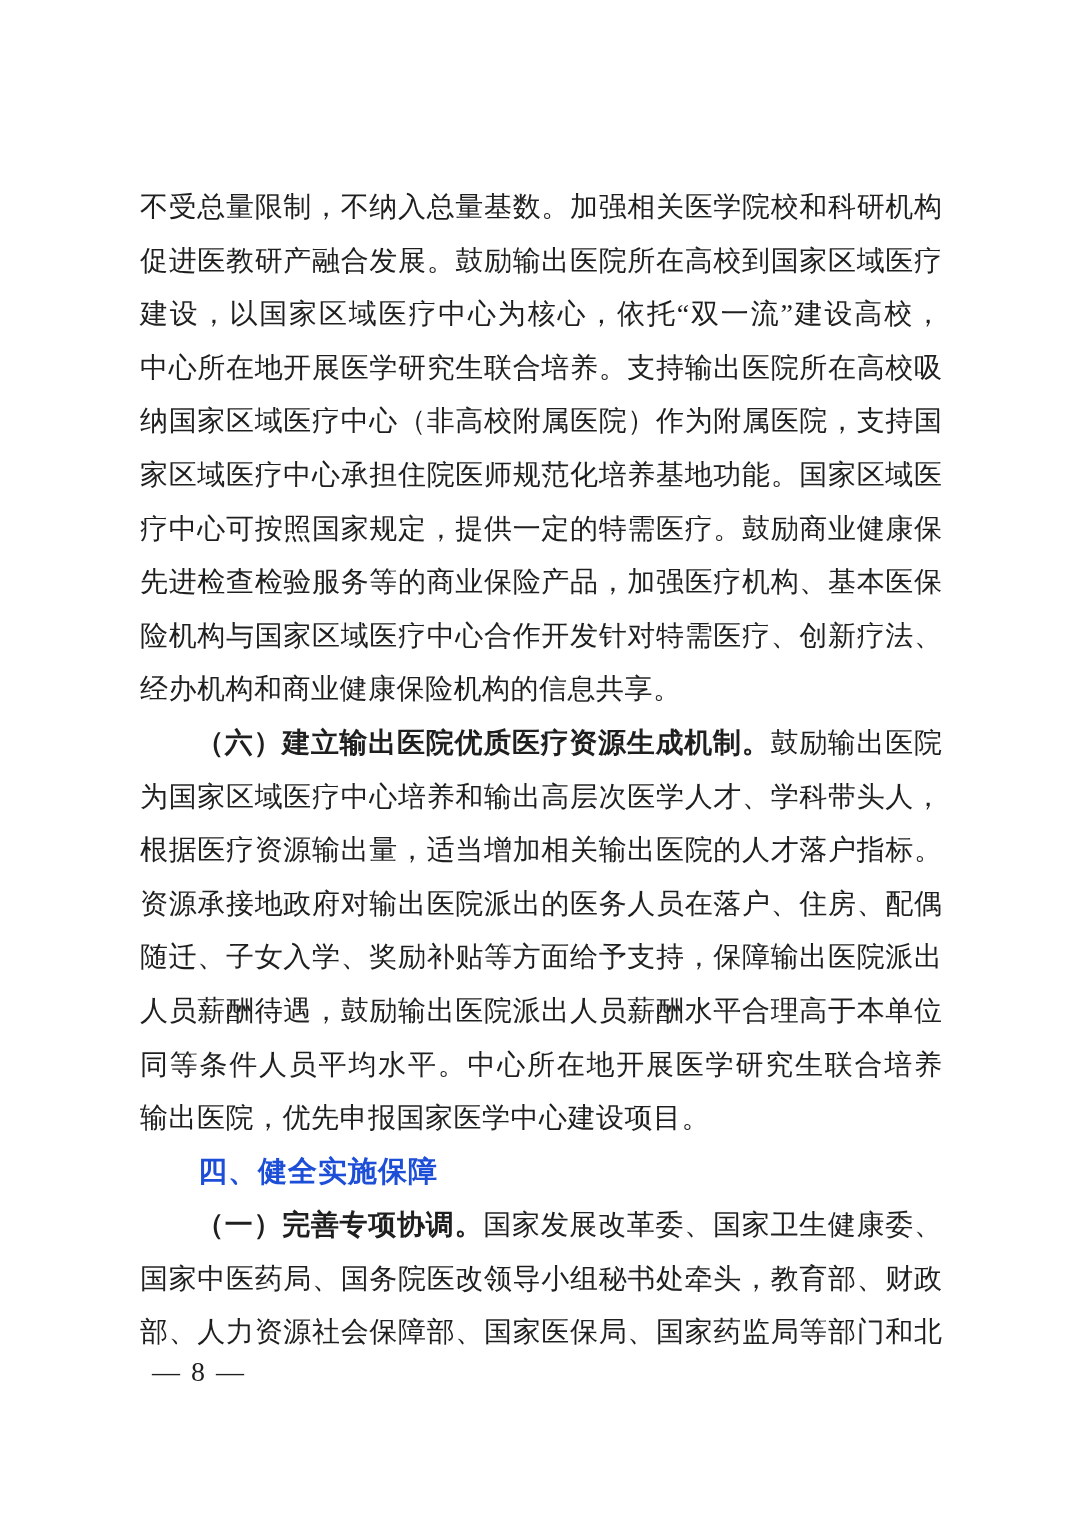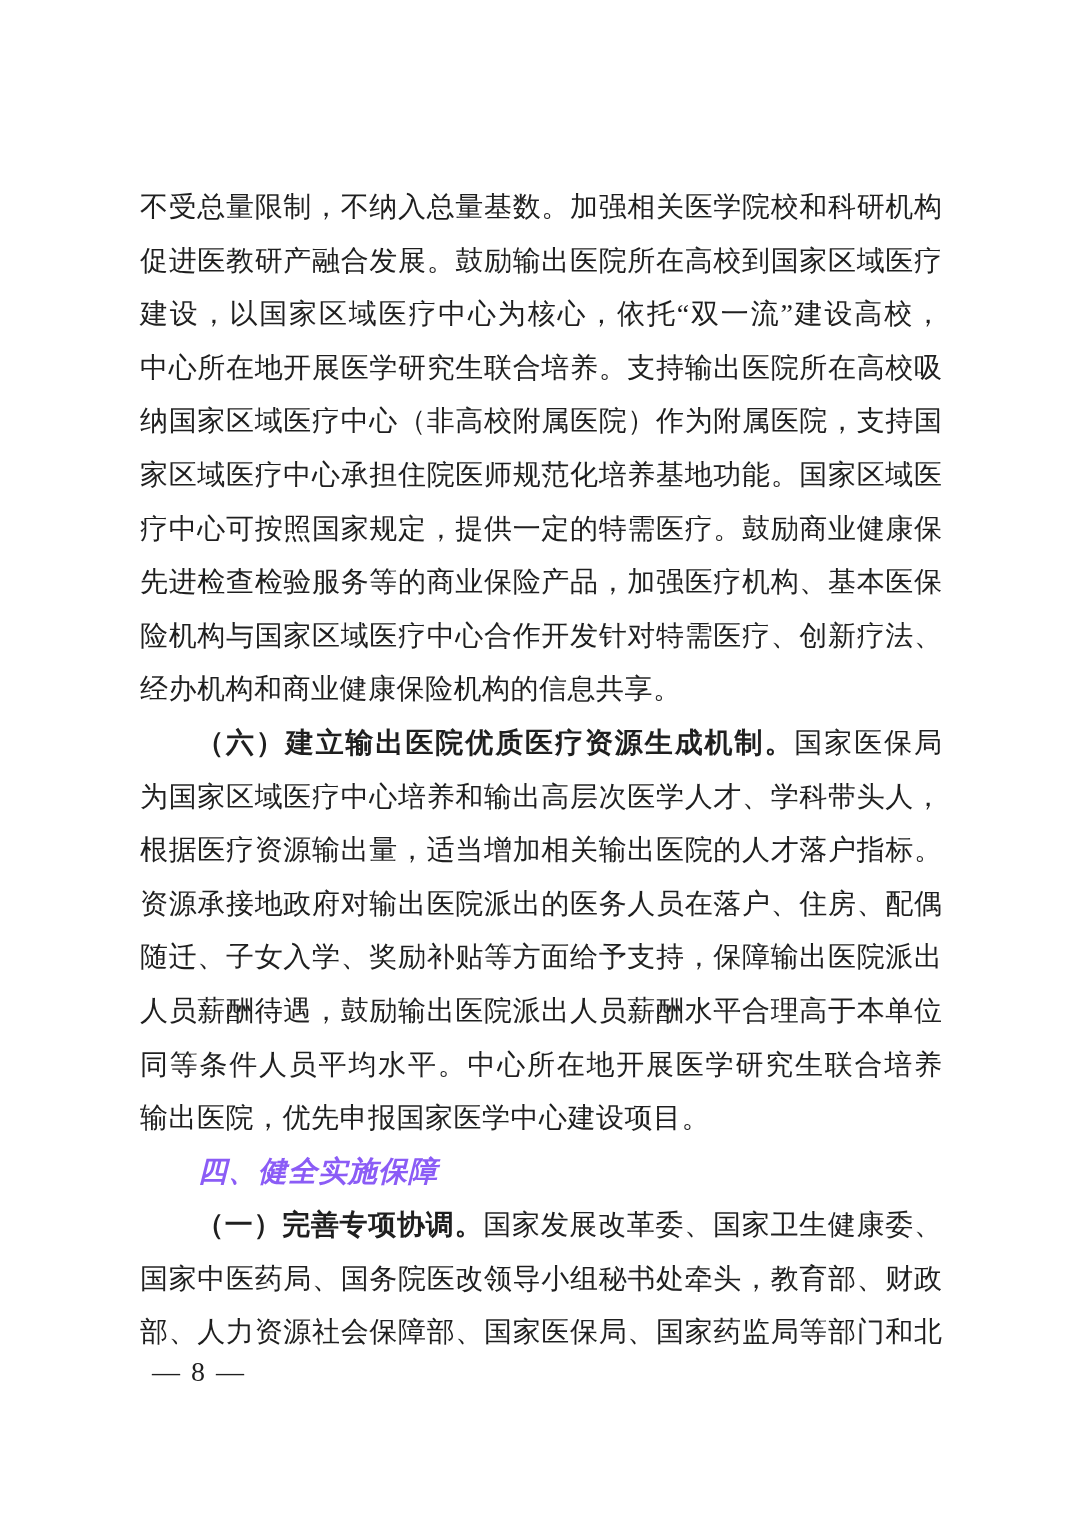--- a/index.html
+++ b/index.html
@@ -40,22 +40,21 @@
     text-indent: 2em;
   }
   .line .bold-kaiti {
     font-weight: bold;
   }
   .line.heading {
     font-family: "Liberation Sans", "DejaVu Sans", sans-serif;
     font-weight: bold;
     font-size: 29px;
     letter-spacing: 1px;
-    color: #8b5cf6;
-    font-style: italic;
+    color: #1d4ed8;
   }
   .footer {
     position: absolute;
     left: 152px;
     top: 1350px;
     height: 44px;
     line-height: 44px;
     font-size: 28px;
     letter-spacing: 2px;
     color: #1f1f1f;
@@ -70,21 +69,21 @@
       <div class="line justify"><span>不受总量限制，不纳入总量基数。加强相关医学院校和科研机构</span></div>
       <div class="line justify"><span>促进医教研产融合发展。鼓励输出医院所在高校到国家区域医疗</span></div>
       <div class="line justify"><span>建设，以国家区域医疗中心为核心，依托“双一流”建设高校，</span></div>
       <div class="line justify"><span>中心所在地开展医学研究生联合培养。支持输出医院所在高校吸</span></div>
       <div class="line justify"><span>纳国家区域医疗中心（非高校附属医院）作为附属医院，支持国</span></div>
       <div class="line justify"><span>家区域医疗中心承担住院医师规范化培养基地功能。国家区域医</span></div>
       <div class="line justify"><span>疗中心可按照国家规定，提供一定的特需医疗。鼓励商业健康保</span></div>
       <div class="line justify"><span>先进检查检验服务等的商业保险产品，加强医疗机构、基本医保</span></div>
       <div class="line justify"><span>险机构与国家区域医疗中心合作开发针对特需医疗、创新疗法、</span></div>
       <div class="line"><span>经办机构和商业健康保险机构的信息共享。</span></div>
-      <div class="line justify indent"><span class="bold-kaiti">（六）建立输出医院优质医疗资源生成机制。</span><span>国家医保局</span></div>
+      <div class="line justify indent"><span class="bold-kaiti">（六）建立输出医院优质医疗资源生成机制。</span><span>鼓励输出医院</span></div>
       <div class="line justify"><span>为国家区域医疗中心培养和输出高层次医学人才、学科带头人，</span></div>
       <div class="line justify"><span>根据医疗资源输出量，适当增加相关输出医院的人才落户指标。</span></div>
       <div class="line justify"><span>资源承接地政府对输出医院派出的医务人员在落户、住房、配偶</span></div>
       <div class="line justify"><span>随迁、子女入学、奖励补贴等方面给予支持，保障输出医院派出</span></div>
       <div class="line justify"><span>人员薪酬待遇，鼓励输出医院派出人员薪酬水平合理高于本单位</span></div>
       <div class="line justify"><span>同等条件人员平均水平。中心所在地开展医学研究生联合培养</span></div>
       <div class="line"><span>输出医院，优先申报国家医学中心建设项目。</span></div>
       <div class="line indent heading"><span class="bold-kaiti">四、健全实施保障</span></div>
       <div class="line justify indent"><span class="bold-kaiti">（一）完善专项协调。</span><span>国家发展改革委、国家卫生健康委、</span></div>
       <div class="line justify"><span>国家中医药局、国务院医改领导小组秘书处牵头，教育部、财政</span></div>

